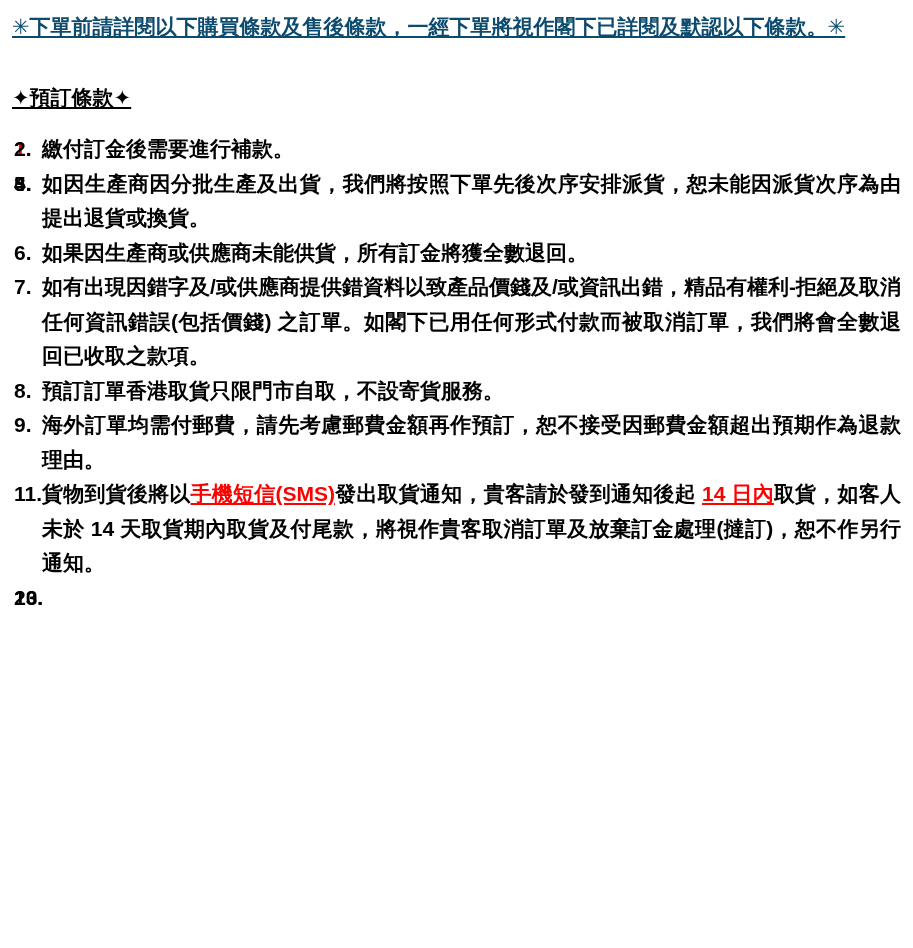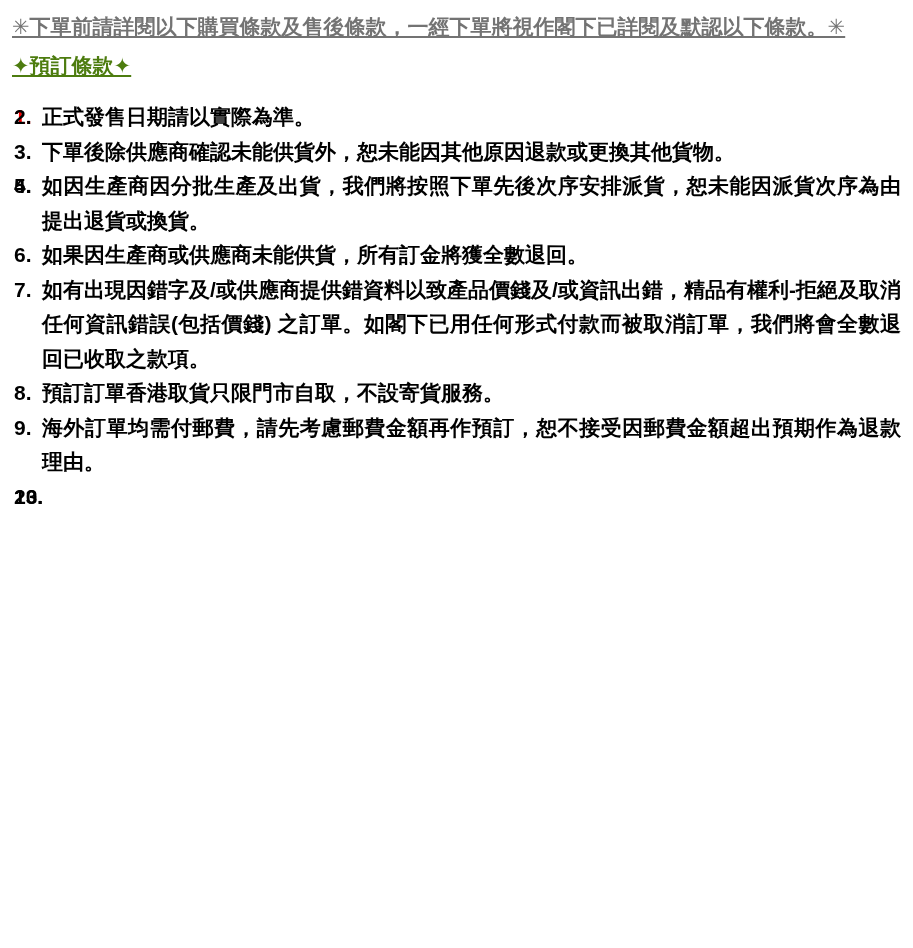--- a/index.html
+++ b/index.html
@@ -7,29 +7,29 @@
     width: 913px;
     min-height: 948px;
     box-sizing: border-box;
     padding: 10px 12px 14px 12px;
     font-family: "Liberation Sans", "DejaVu Sans", sans-serif;
     font-weight: 700;
     color: #000000;
     font-size: 21px;
   }
   .alert-header {
-    color: #737373;
+    color: #0c4a6e;
     text-decoration: underline;
     line-height: 30px;
-    margin: 2px 0 10px 0;
+    margin: 2px 0 42px 0;
     text-align: justify;
   }
   .section-title {
     display: inline-block;
-    color: #4d7c0f;
+    color: #000000;
     text-decoration: underline;
     line-height: 28px;
     margin: 0 6px 20px 0;
   }
   ol.terms {
     list-style: none;
     margin: 0;
     padding: 0;
   }
   ol.terms li {
@@ -51,25 +51,26 @@
 <body>
 
 <div class="alert-header">✳下單前請詳閱以下購買條款及售後條款，一經下單將視作閣下已詳閱及默認以下條款。✳</div>
 
 <div>
   <span class="section-title">✦預訂條款✦</span>
 </div>
 
 <ol class="terms">
     <li class="red"><span class="num">1.</span></li>
-    <li><span class="num">2.</span><span><span>正式發售日期請以實際為準。</span></span></li>
-    <li><span class="num">3.</span><span><span>下單後除供應商確認未能供貨外，恕未能因其他原因退款或更換其他貨物。</span></span></li>
+    <li><span class="num">2.</span><span><span>繳付訂金後需要進行補款。</span></span></li>
+    <li><span class="num">3.</span></li>
     <li><span class="num">4.</span></li>
     <li><span class="num">5.</span><span><span>如因生產商因分批生產及出貨，我們將按照下單先後次序安排派貨，恕未能因派貨次序為由提出退貨或換貨。</span></span></li>
     <li><span class="num">6.</span><span><span>如果因生產商或供應商未能供貨，所有訂金將獲全數退回。</span></span></li>
     <li><span class="num">7.</span><span><span>如有出現因錯字及/或供應商提供錯資料以致產品價錢及/或資訊出錯，精品有權利-拒絕及取消任何資訊錯誤(包括價錢) 之訂單。如閣下已用任何形式付款而被取消訂單，我們將會全數退回已收取之款項。</span></span></li>
     <li><span class="num">8.</span><span><span>預訂訂單香港取貨只限門市自取，不設寄貨服務。</span></span></li>
     <li><span class="num">9.</span><span><span>海外訂單均需付郵費，請先考慮郵費金額再作預訂，恕不接受因郵費金額超出預期作為退款理由。</span></span></li>
+    <li><span class="num">11.</span><span><span>貨物到貨後將以</span><span class="red-underline">手機短信(SMS)</span><span>發出取貨通知，貴客請於發到通知後起 </span><span class="red-underline">14 日內</span><span>取貨，如客人未於 14 天取貨期內取貨及付尾款，將視作貴客取消訂單及放棄訂金處理(撻訂)，恕不作另行通知。</span></span></li>
     <li><span class="num">20.</span></li>
     <li>
       <span class="num">13.</span>
     </li>
   </ol>
 
 </body></html>

